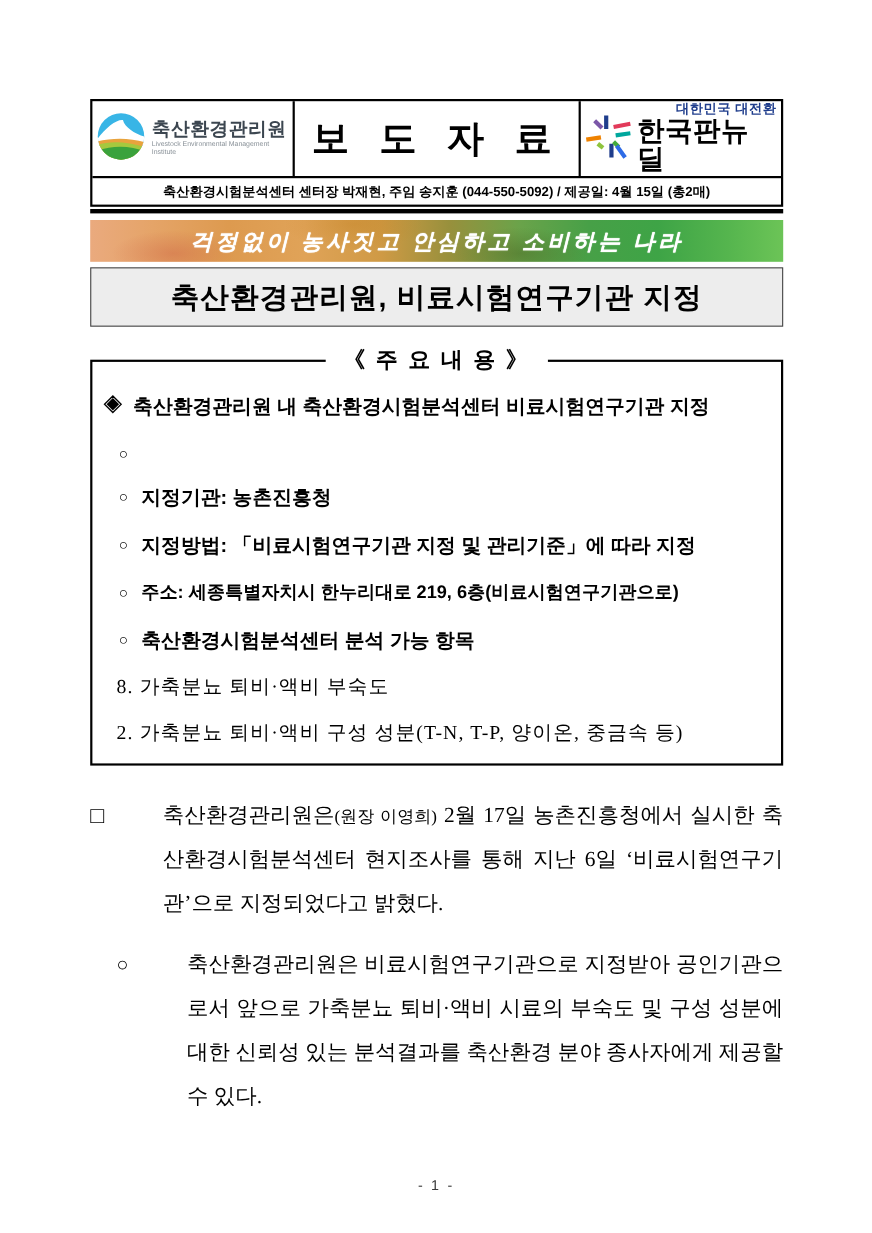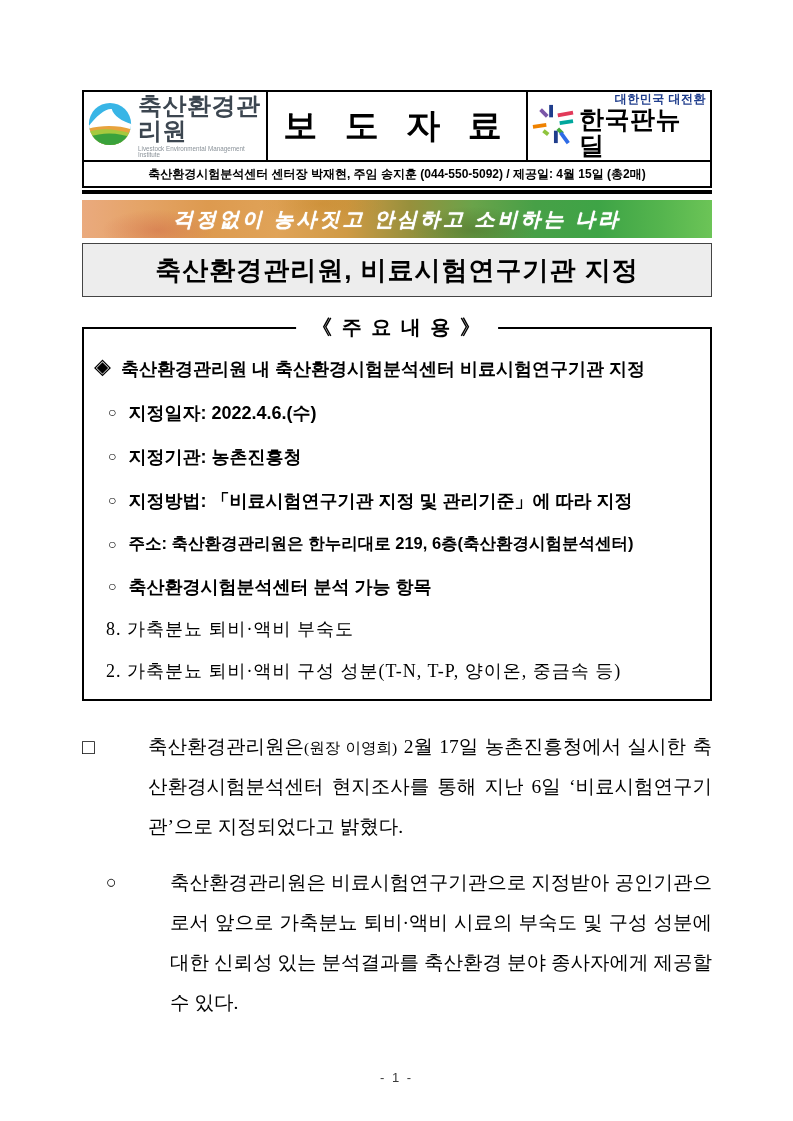--- a/index.html
+++ b/index.html
@@ -12,21 +12,21 @@
   .content { position:absolute; left:82px; top:90px; width:630px; }
 
   
   .hdr { border:2px solid #000; }
   .hdr-row1 { display:flex; height:68px; }
   .hdr-cell-logo {
     width:184px; border-right:2px solid #000;
     display:flex; align-items:center; justify-content:center; gap:6px; padding:4px;
   }
   .logo-text { display:flex; flex-direction:column; line-height:1.05; }
-  .logo-ko { font-size:24px; font-weight:bold; color:#3c4650; letter-spacing:.5px; }
+  .logo-ko { font-size:17px; font-weight:bold; color:#3c4650; letter-spacing:.5px; }
   .logo-en { font-size:6.3px; color:#8a9299; margin-top:2px; }
   .hdr-cell-title {
     flex:1; border-right:2px solid #000;
     display:flex; align-items:center; justify-content:center;
     font-size:34px; font-weight:bold; letter-spacing:9px; white-space:nowrap;
   }
   .hdr-cell-newdeal { width:182px; display:flex; align-items:center; justify-content:center; gap:5px; padding:4px; }
   .nd-text { display:flex; flex-direction:column; align-items:flex-end; line-height:1.05; }
   .nd-tag { font-size:12px; font-weight:bold; color:#1f3d8c; letter-spacing:.5px; }
   .nd-name { font-size:25px; font-weight:bold; color:#000000; letter-spacing:.5px; }
@@ -166,33 +166,32 @@
     <div class="summary-box">
       <div class="summary-legend">《 주 요 내 용 》</div>
 
       <div class="sb-lead">
         <span class="blt">◈</span>
         <span>축산환경관리원 내 축산환경시험분석센터 비료시험연구기관 지정</span>
       </div>
 
       <div class="sb-item">
         <span class="blt">○</span>
-        <span>지정일자: 2022.4.6.(수)</span>
       </div>
       <div class="sb-item">
         <span class="blt">○</span>
         <span>지정기관: 농촌진흥청</span>
       </div>
       <div class="sb-item">
         <span class="blt">○</span>
         <span>지정방법: 「비료시험연구기관 지정 및 관리기준」에 따라 지정</span>
       </div>
       <div class="sb-item sb-item-tight">
         <span class="blt">○</span>
-        <span>주소: 축산환경관리원은 한누리대로 219, 6층(축산환경시험분석센터)</span>
+        <span>주소: 세종특별자치시 한누리대로 219, 6층(비료시험연구기관으로)</span>
       </div>
       <div class="sb-item">
         <span class="blt">○</span>
         <span>축산환경시험분석센터 분석 가능 항목</span>
       </div>
 
       <div class="sb-num">8. 가축분뇨 퇴비·액비 부숙도</div>
       <div class="sb-num">2. 가축분뇨 퇴비·액비 구성 성분(T-N, T-P, 양이온, 중금속 등)</div>
     </div>
 

